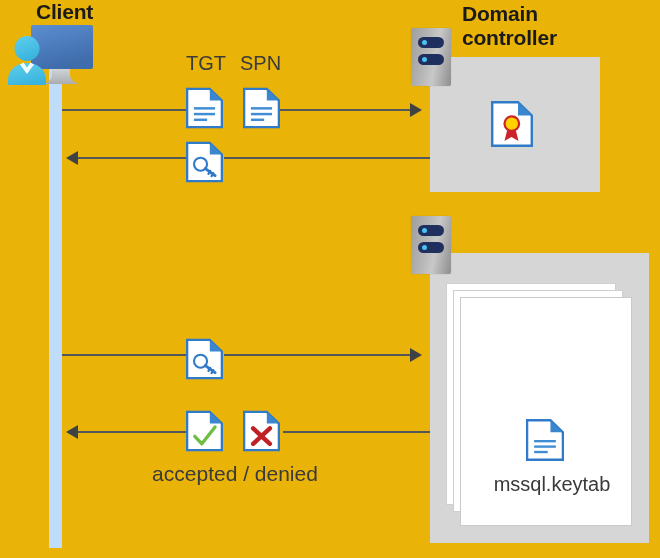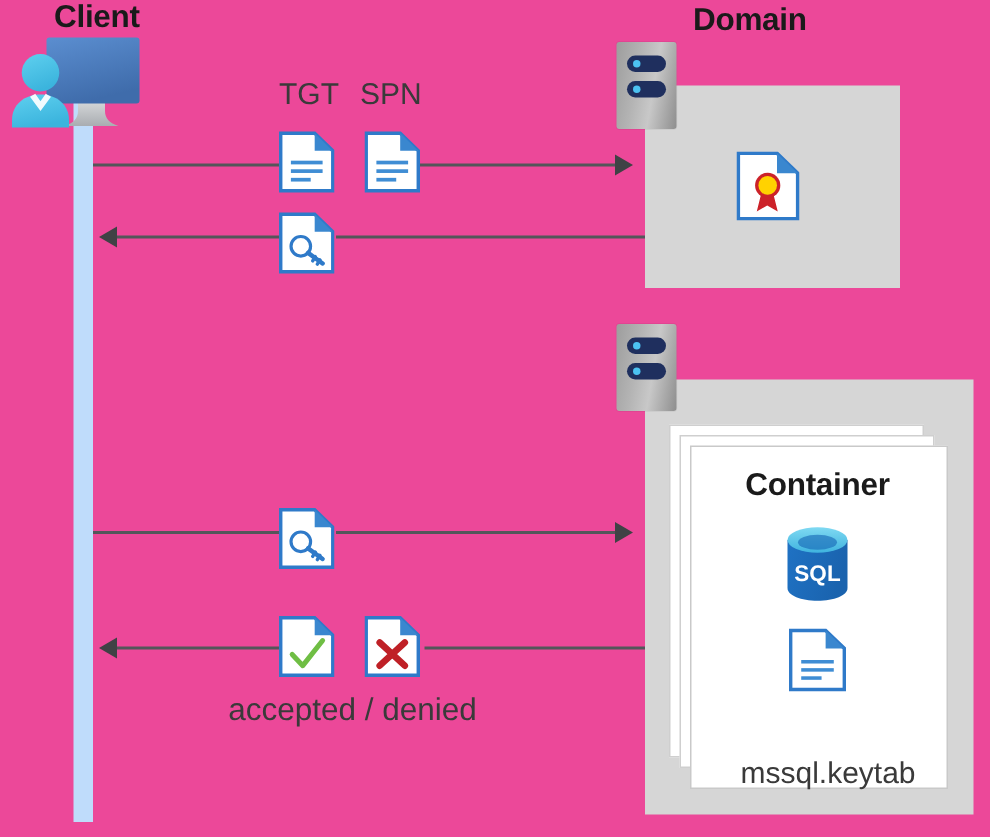--- a/index.html
+++ b/index.html
@@ -5,21 +5,21 @@
 <style>
   html,body{margin:0;padding:0;background:#ffffff;}
   body{
     font-family:"Liberation Sans","DejaVu Sans",sans-serif;
     -webkit-font-smoothing:antialiased;
   }
   #stage{
     position:relative;
     width:660px;
     height:558px;
-    background:#ec4899;
+    background:#eab308;
     overflow:hidden;
   }
   .abs{position:absolute;}
 
   
   .title-bold{
     font-weight:bold;
     color:#1a1a1a;
     letter-spacing:-0.2px;
     line-height:1.12;
@@ -125,20 +125,21 @@
   <div class="abs gray-panel" style="left:430px; top:57px; width:170px; height:135px;"></div>
 
   <div class="abs rack" style="left:411px; top:28px; width:40px; height:58px;">
     <div class="rack-bar" style="left:7px; top:9px; width:26px; height:11px;"></div>
     <div class="rack-led" style="left:11px; top:12px; width:5px; height:5px;"></div>
     <div class="rack-bar" style="left:7px; top:26px; width:26px; height:11px;"></div>
     <div class="rack-led" style="left:11px; top:29px; width:5px; height:5px;"></div>
   </div>
 
   <div class="abs title-bold" style="left:462px; top:2px; font-size:21px;">Domain</div>
+  <div class="abs title-bold" style="left:462px; top:26px; font-size:21px;">controller</div>
 
   <div class="abs" style="left:491px; top:101px; width:42px; height:46px;">
     <svg width="42" height="46" viewBox="0 0 42 46">
       <path d="M1.2 1.2 H27 L40.8 14.5 V44.8 H1.2 Z" fill="#ffffff" stroke="#2f7ac9" stroke-width="2.4"></path>
       <path d="M27 1.2 L40.8 14.5 H27 Z" fill="#3a87cf"></path>
       <path d="M17.5 24 l-4 16 l7 -4 l7 4 l-4 -16 z" fill="#cc2229"></path>
       <circle cx="20.8" cy="22.6" r="8.4" fill="#cc2229"></circle>
       <circle cx="20.8" cy="22.6" r="6.2" fill="#ffd200"></circle>
     </svg>
   </div>
@@ -150,52 +151,33 @@
     <div class="rack-led" style="left:11px; top:12px; width:5px; height:5px;"></div>
     <div class="rack-bar" style="left:7px; top:26px; width:26px; height:11px;"></div>
     <div class="rack-led" style="left:11px; top:29px; width:5px; height:5px;"></div>
   </div>
 
 
   <div class="abs card" style="left:446px; top:283px; width:170px; height:222px;"></div>
   <div class="abs card" style="left:453px; top:290px; width:170px; height:222px;"></div>
   <div class="abs card-front" style="left:460px; top:297px; width:170px; height:227px;"></div>
 
-  <div class="abs title-bold" style="left:460px; top:312px; width:170px; text-align:center; font-size:21px;">Container</div>
-
-  <div class="abs" style="left:523px; top:350px; width:44px; height:52px;">
-    <svg width="44" height="52" viewBox="0 0 44 52">
-      <defs>
-        <linearGradient id="sqlBody" x1="0" y1="0" x2="1" y2="0.3">
-          <stop offset="0%" stop-color="#1f72c4"></stop>
-          <stop offset="100%" stop-color="#1a63ae"></stop>
-        </linearGradient>
-        <linearGradient id="sqlTop" x1="0" y1="0" x2="0" y2="1">
-          <stop offset="0%" stop-color="#7fd9f2"></stop>
-          <stop offset="100%" stop-color="#3fb3df"></stop>
-        </linearGradient>
-      </defs>
-      <path d="M2 10 h40 v32 c0 5 -9 8.5 -20 8.5 S2 47 2 42 z" fill="url(#sqlBody)"></path>
-      <ellipse cx="22" cy="10" rx="20" ry="8.5" fill="url(#sqlTop)"></ellipse>
-      <ellipse cx="22" cy="11.5" rx="13" ry="5" fill="#1a6cb8" opacity="0.65"></ellipse>
-      <text x="22" y="37" font-family="Liberation Sans, sans-serif" font-size="15" font-weight="bold" fill="#ffffff" text-anchor="middle">SQL</text>
-    </svg>
-  </div>
+
 
   <div class="abs" style="left:526px; top:417px; width:38px; height:46px;">
     <svg width="38" height="46" viewBox="0 0 42 46">
       <path d="M1.2 1.2 H27 L40.8 14.5 V44.8 H1.2 Z" fill="#ffffff" stroke="#2f7ac9" stroke-width="2.6"></path>
       <path d="M27 1.2 L40.8 14.5 H27 Z" fill="#3a87cf"></path>
       <rect x="9" y="23" width="24" height="2.6" fill="#3f8dd4"></rect>
       <rect x="9" y="29" width="24" height="2.6" fill="#3f8dd4"></rect>
       <rect x="9" y="35" width="15" height="2.6" fill="#3f8dd4"></rect>
     </svg>
   </div>
 
-  <div class="abs label-plain" style="left:460px; top:473px; width:184px; text-align:center; font-size:20px;margin-top:32px;">mssql.keytab</div>
+  <div class="abs label-plain" style="left:460px; top:473px; width:184px; text-align:center; font-size:20px;">mssql.keytab</div>
 
   <div class="abs conn" style="left:62px; top:109px; width:124px;"></div>
   <div class="abs conn" style="left:280px; top:109px; width:133px;"></div>
   <div class="arrow-r" style="left:410px; top:103px;"></div>
 
   <div class="abs label-plain" style="left:186px; top:52px; width:40px; text-align:right; font-size:20px;">TGT</div>
   <div class="abs label-plain" style="left:240px; top:52px; width:44px; text-align:left; font-size:20px;">SPN</div>
 
   <div class="abs" style="left:186px; top:85px; width:37px; height:46px;">
     <svg width="37" height="46" viewBox="0 0 42 46">

